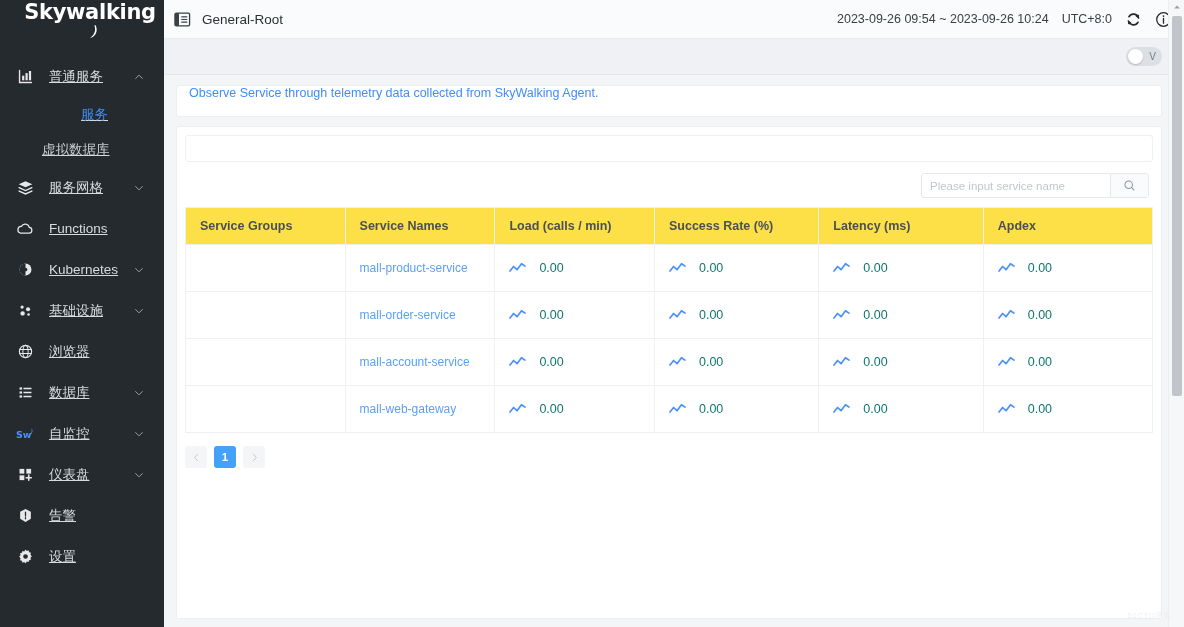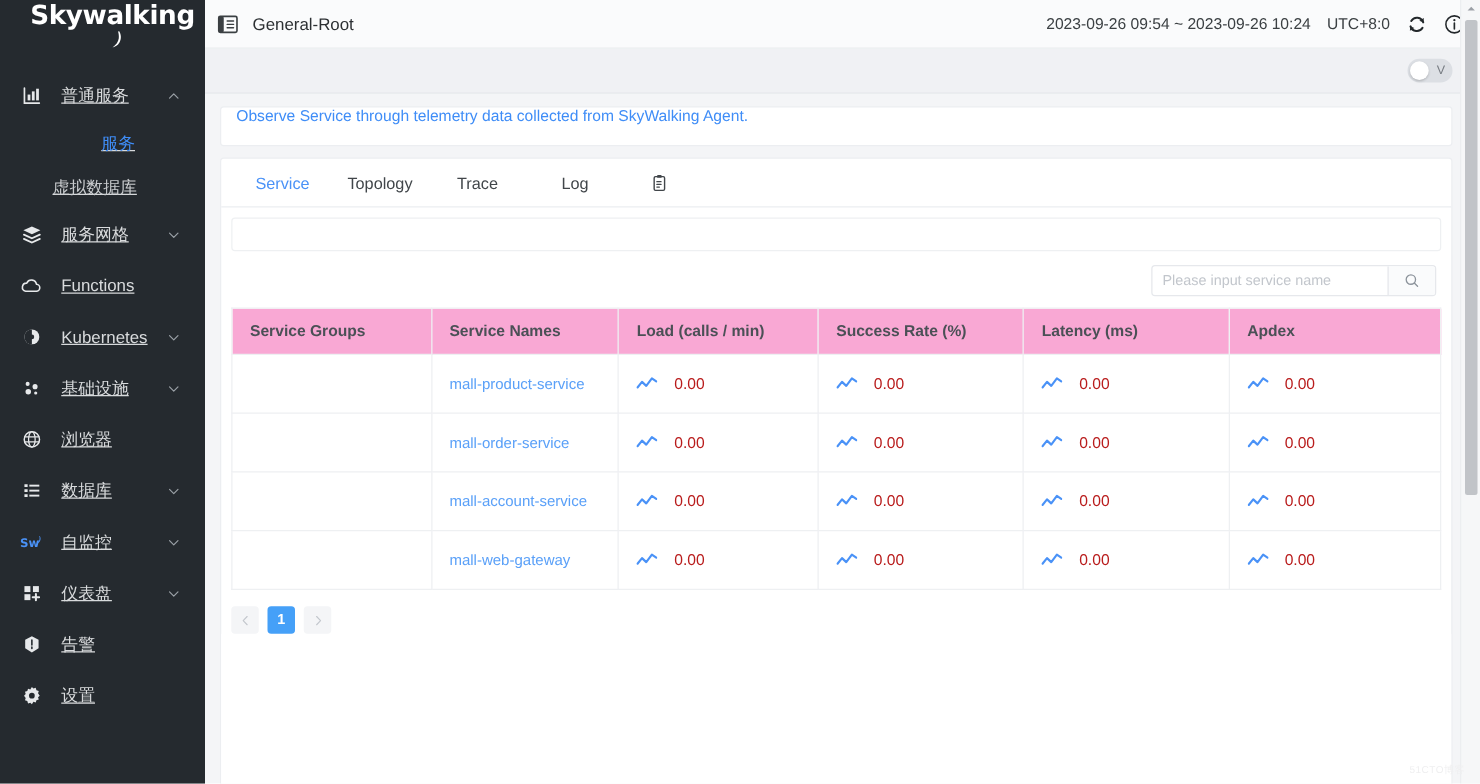--- a/index.html
+++ b/index.html
@@ -224,34 +224,34 @@
     border-collapse: collapse;
     table-layout: fixed;
   }
   table.svc th {
     text-align: left;
     font-size: 12.5px;
     font-weight: 600;
     color: #4b5056;
     padding: 11px 0 11px 14px;
     border: 1px solid #eef0f2;
-    background: #f9a8d4;
+    background: #fde047;
   }
   table.svc td {
     border: 1px solid #eef0f2;
     height: 47px;
     padding: 0 0 0 14px;
     font-size: 12.5px;
     color: #3a3f45;
     vertical-align: middle;
   }
   .svc-link { color: #5aa0f8; cursor: pointer; font-size: 12px; }
   .metric { display: flex; align-items: center; gap: 13px; }
   .spark { width: 17px; height: 14px; color: #4a92f7; flex: 0 0 17px; }
-  .metric .num { color: #b91c1c; font-size: 12.5px; }
+  .metric .num { color: #0f766e; font-size: 12.5px; }
 
   .pager {
     display: flex; align-items: center; gap: 7px;
     padding: 13px 0 0 8px;
   }
   .pg {
     width: 22px; height: 22px;
     border-radius: 3px;
     background: #f4f5f7;
     display: flex; align-items: center; justify-content: center;
@@ -518,33 +518,20 @@
     </div>
 
     <div class="content-scroll">
 
       <div class="notice">
         <span>Observe Service through telemetry data collected from SkyWalking Agent.</span>
       </div>
 
       <div class="card">
 
-        <div class="tabs">
-          <div class="tab active">Service</div>
-          <div class="tab">Topology</div>
-          <div class="tab">Trace</div>
-          <div class="tab">Log</div>
-          <div class="tab-icon">
-            <svg viewBox="0 0 18 18" width="15" height="15">
-                <rect x="4" y="2.8" width="10" height="13.2" rx="1.3" stroke="#41464a" stroke-width="1.35" fill="none"></rect>
-                <rect x="6.8" y="1.3" width="4.4" height="2.6" rx="0.8" fill="#41464a"></rect>
-                <path d="M6.6 7.6h4M6.6 10.2h4M6.6 12.8h2.4" stroke="#41464a" stroke-width="1.25" stroke-linecap="round"></path>
-              </svg>
-          </div>
-        </div>
 
         <div class="inner-pane"></div>
 
         <div class="search-row">
           <div class="search-box">
             <input type="text" placeholder="Please input service name" style="">
             <div class="search-btn">
               <svg viewBox="0 0 16 16" width="13" height="13">
                   <circle cx="7" cy="7" r="4.6" stroke="#8d949c" stroke-width="1.3" fill="none"></circle>
                   <path d="M10.4 10.4l3.2 3.2" stroke="#8d949c" stroke-width="1.3" stroke-linecap="round"></path>

